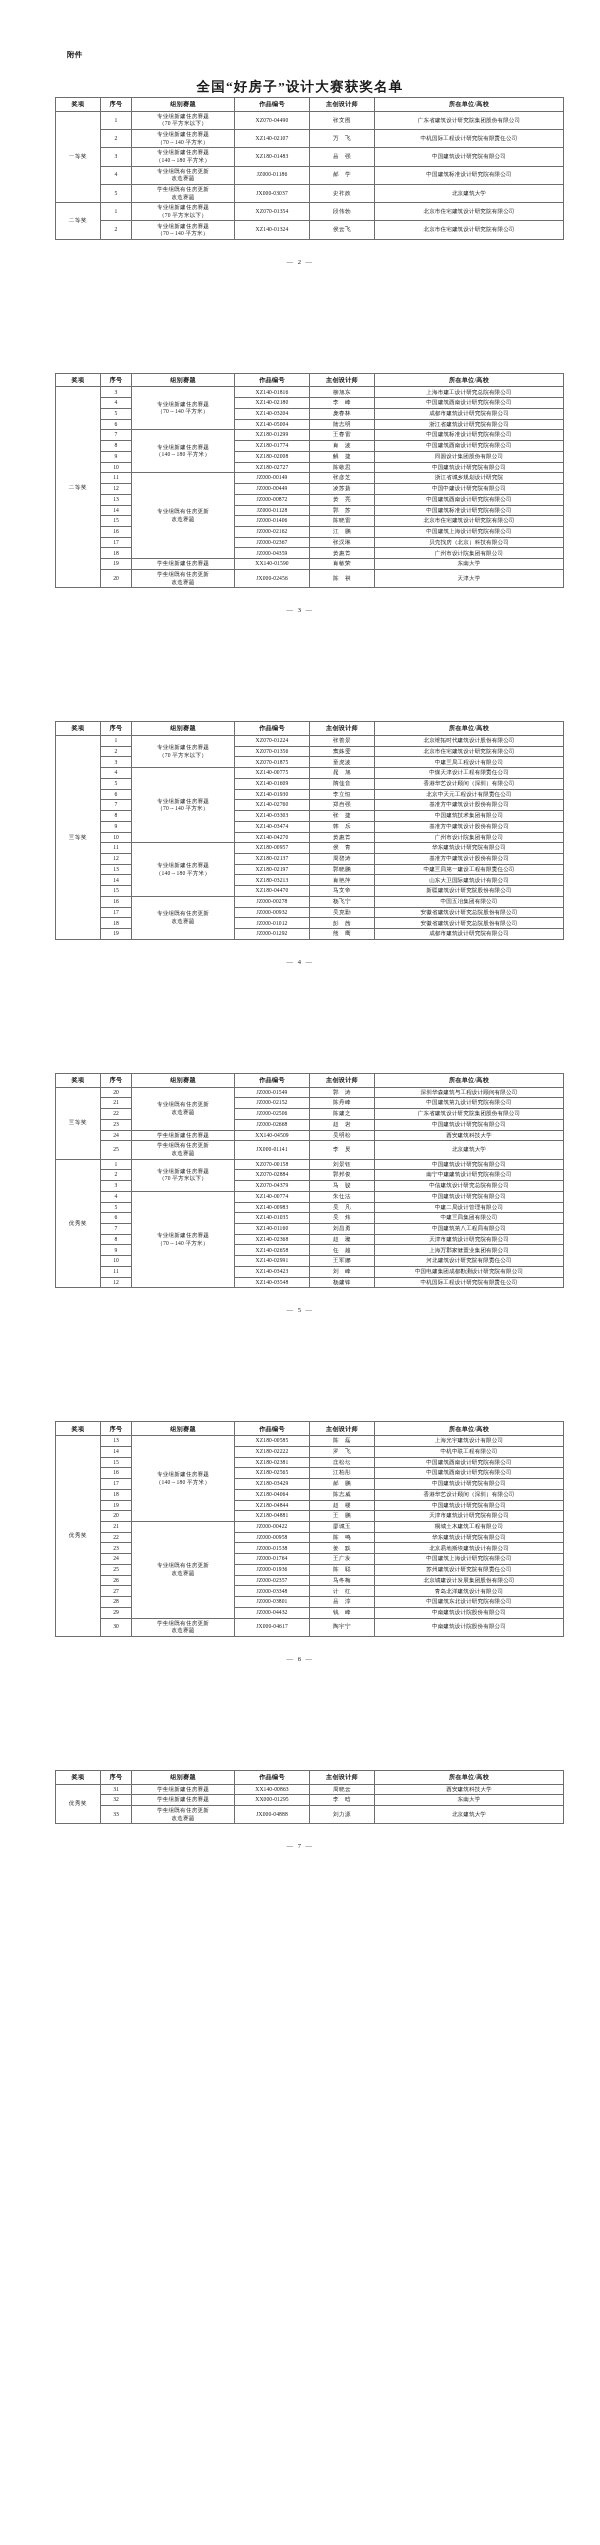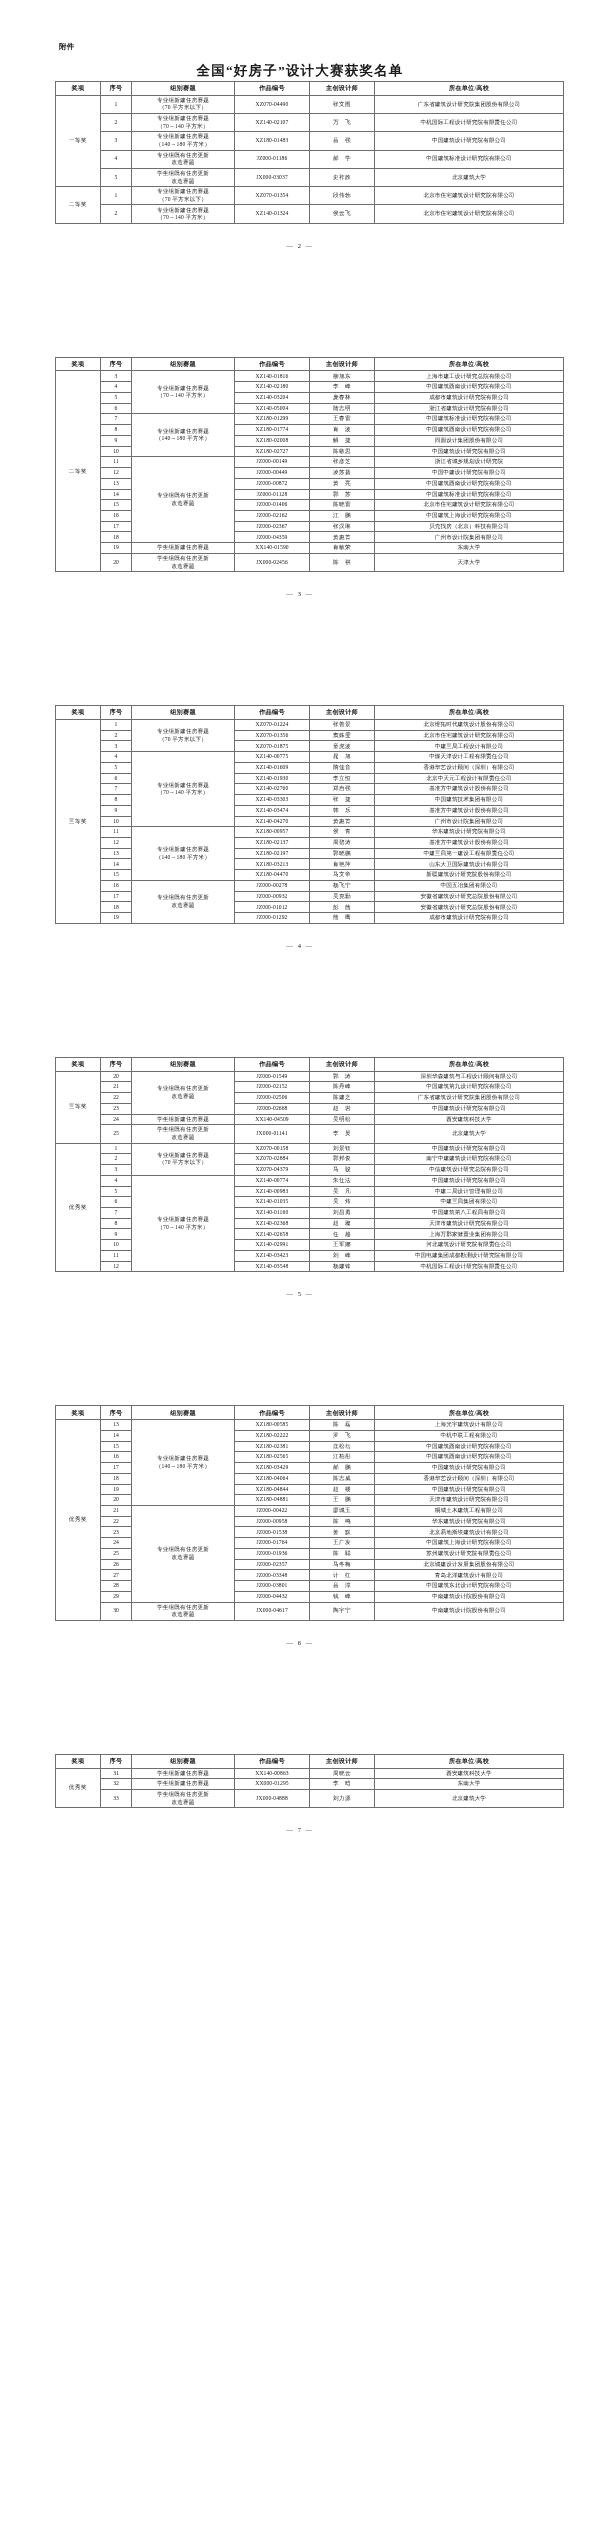--- a/index.html
+++ b/index.html
@@ -11,21 +11,21 @@
   }
   .page{
     width:600px;
     box-sizing:border-box;
     padding:0 55px;
     position:relative;
   }
   .attach{
     font-size:7.5px;
     font-weight:bold;
-    margin:4px;
+    margin:12px;
     padding-top:38px;
     padding-bottom:6px;
     letter-spacing:0.3px;
   }
   .doc-title{
     text-align:center;
     font-size:13.5px;
     font-weight:bold;
     letter-spacing:1.2px;
     margin:4px 0 1px 0;

